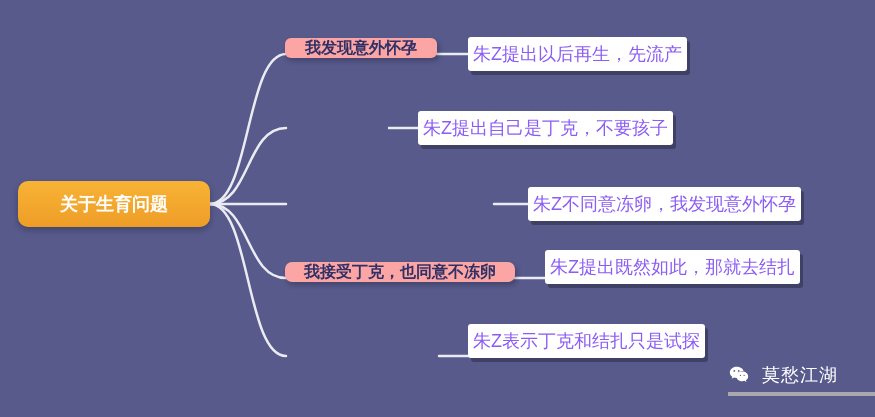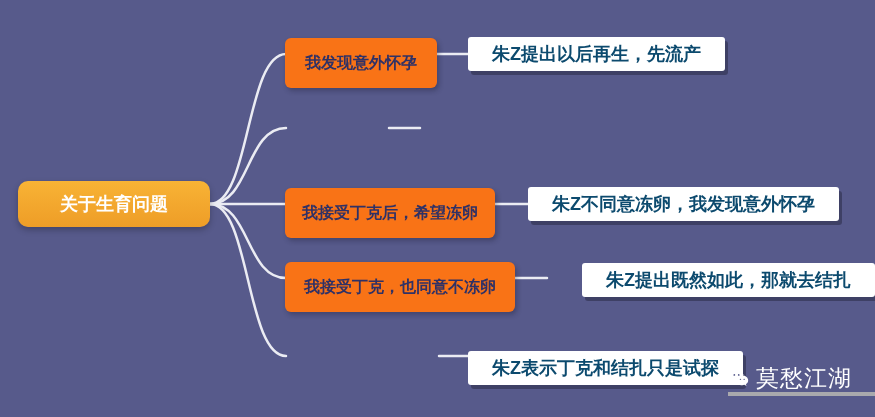--- a/index.html
+++ b/index.html
@@ -25,50 +25,50 @@
     border-radius: 10px;
     color: #ffffff;
     font-size: 18px;
     font-weight: bold;
     display: flex; align-items: center; justify-content: center;
     box-shadow: 0 3px 6px rgba(0,0,0,0.25);
     white-space: nowrap;
   }
   .mid-node {
     position: absolute;
-    height: 50px;
-    background: #f97316;
+    height: 20px;
+    background: #fca5a5;
     border-radius: 6px;
     color: #2f3166;
     font-size: 16px;
     font-weight: bold;
     display: flex; align-items: center; justify-content: center;
     box-shadow: 2px 3px 5px rgba(20,20,40,0.3);
     white-space: nowrap;
   }
   .right-node {
     position: absolute;
     height: 34px;
     background: #ffffff;
     border-radius: 3px;
-    color: #0c4a6e;
+    color: #8b5cf6;
     font-size: 18px;
-    font-weight: bold;
+    font-weight: normal;
     display: flex; align-items: center;
-    padding: 0 24px;
+    padding: 0 5px;
     box-shadow: 3px 4px 0 rgba(25,25,45,0.4);
     white-space: nowrap;
   }
   .watermark {
     position: absolute;
     left: 728px; top: 363px;
     display: flex; align-items: center;
-    gap: 6px;
+    gap: 12px;
     color: #ffffff;
-    font-size: 23px;
+    font-size: 18px;
     letter-spacing: 1px;
   }
   .watermark-divider {
     position: absolute;
     left: 728px; top: 392px;
     width: 147px; height: 4px;
     background: #a9a9ad;
   }
 </style>
 </head>
@@ -87,27 +87,27 @@
       <path d="M389,128 L420,128"></path>
       <path d="M494,204 L530,204"></path>
       <path d="M514,278 L547,278"></path>
       <path d="M439,356 L470,356"></path>
     </g>
   </svg>
 
   <div class="root-node">关于生育问题</div>
 
   <div class="mid-node" style="left:285px; top:38px;  width:152px;">我发现意外怀孕</div>
-  <div class="mid-node" style="left:285px; top:188px; width:210px;">我接受丁克后，希望冻卵</div>
-  <div class="mid-node" style="left:285px; top:262px; width:230px;">我接受丁克，也同意不冻卵</div>
+  <div class="mid-node" style="left:285px; top:262px; width:230px;border-radius:7px;">我接受丁克，也同意不冻卵</div>
 
   <div class="right-node" style="left:468px; top:37px;">朱Z提出以后再生，先流产</div>
+  <div class="right-node" style="left:418px; top:111px;">朱Z提出自己是丁克，不要孩子</div>
   <div class="right-node" style="left:528px; top:187px;">朱Z不同意冻卵，我发现意外怀孕</div>
-  <div class="right-node" style="left:545px; top:263px;margin-left:37px;">朱Z提出既然如此，那就去结扎</div>
-  <div class="right-node" style="left:468px; top:351px;">朱Z表示丁克和结扎只是试探</div>
+  <div class="right-node" style="left:545px; top:250px;">朱Z提出既然如此，那就去结扎</div>
+  <div class="right-node" style="left:468px; top:324px;">朱Z表示丁克和结扎只是试探</div>
 
   <div class="watermark">
     <svg width="22" height="22" viewBox="0 0 24 24">
       <g fill="#ffffff">
         <path d="M9.3,3C5.3,3,2,5.8,2,9.2c0,1.9,1.1,3.6,2.7,4.7L4,16.2l2.6-1.4c0.8,0.3,1.7,0.4,2.7,0.4c0.2,0,0.5,0,0.7,0c-0.2-0.5-0.3-1.1-0.3-1.7c0-3.2,3.1-5.8,6.9-5.8c0.1,0,0.3,0,0.4,0C16.3,4.9,13.1,3,9.3,3z"></path>
         <path d="M22,13.5c0-2.9-2.9-5.2-6.4-5.2s-6.4,2.3-6.4,5.2s2.9,5.2,6.4,5.2c0.8,0,1.5-0.1,2.2-0.3l2.4,1.3l-0.7-2.1C20.9,16.7,22,15.2,22,13.5z"></path>
       </g>
       <g fill="#575a8b">
         <circle cx="6.9" cy="7.5" r="0.95"></circle>
         <circle cx="11.7" cy="7.5" r="0.95"></circle>

